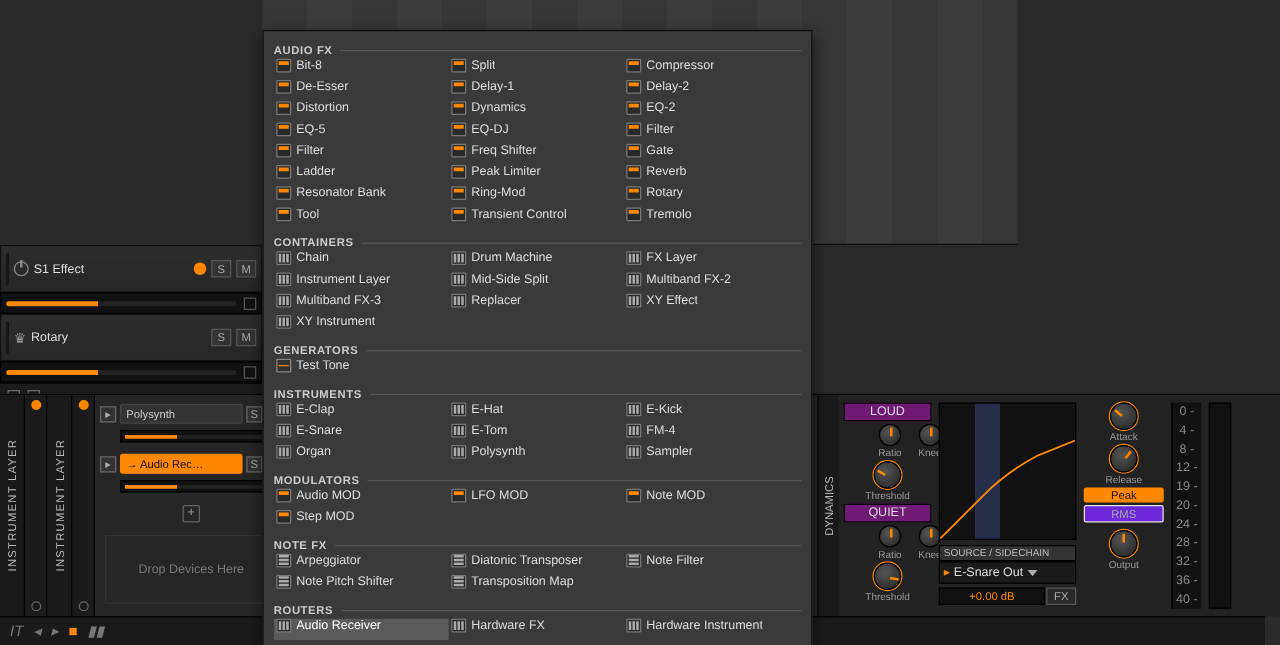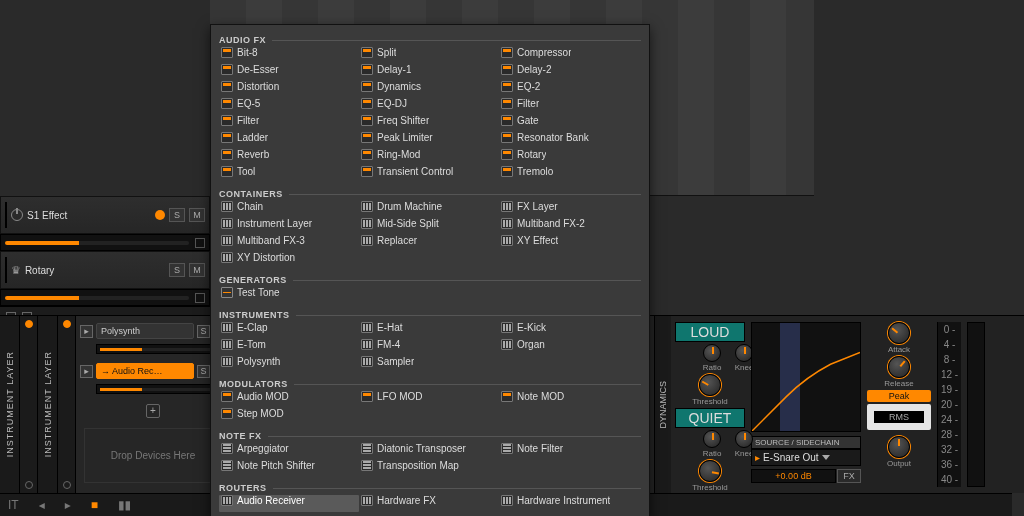--- a/index.html
+++ b/index.html
@@ -43,21 +43,21 @@
 .rail .dot.on { background:#f80;border-color:#f80; }
 
 .middle-empty { flex:1; background:#242424; }
 
 
 .dyn-panel { width:370px; background:#222; border-left:1px solid #000; display:flex; }
 .dyn-side { width:16px; background:#1a1a1a; display:flex; align-items:center; justify-content:center; }
 .dyn-side span { writing-mode:vertical-rl; transform:rotate(180deg); font-size:9px; color:#bbb; }
 .dyn-body { flex:1; padding:6px 4px; display:flex; gap:6px; }
 .kcol { width:70px; display:flex; flex-direction:column; gap:2px; align-items:center; }
-.boxlbl { width:100%; background:#0f766e; border:1px solid #000; text-align:center; padding:1px 0; font-size:14px; color:#ddd; }
+.boxlbl { width:100%; background:#701a75; border:1px solid #000; text-align:center; padding:1px 0; font-size:10px; color:#ddd; }
 .krow { display:flex; gap:4px;margin-left:36px; }
 .knob { width:28px; display:flex; flex-direction:column; align-items:center; gap:1px; }
 .kn { width:22px;height:22px;border-radius:50%;background:radial-gradient(circle at 40% 35%,#555,#222);border:1px solid #000;position:relative; }
 .kn.small { width:18px;height:18px; }
 .kn.orange { box-shadow:0 0 0 1px #f80; }
 .kn .tick { position:absolute; left:47%; top:2px; width:2px; height:7px; background:#f80; transform-origin:50% 9px; }
 .klbl { font-size:8px; color:#999; }
 
 .curve { width:110px; height:110px; background:#111; border:1px solid #000; position:relative; }
 .curve .band { position:absolute; left:28px; top:0; width:20px; height:100%; background:rgba(80,100,180,.35); }
@@ -67,26 +67,26 @@
 .srcbox .hdr { font-size:8px; color:#bbb; background:#333; border:1px solid #000; padding:1px 3px; }
 .srcbox .val { border:1px solid #000; background:#1a1a1a; padding:2px 3px; font-size:9px; color:#ddd; display:flex; align-items:center; gap:3px; }
 .srcbox .val .tri { width:0;height:0;border-left:4px solid transparent;border-right:4px solid transparent;border-top:5px solid #aaa; }
 .srcbox .fxrow { display:flex; gap:1px; margin-top:3px; }
 .srcbox .db { flex:1;border:1px solid #000;background:#111;text-align:center;color:#f80;font-size:9px;padding:1px 0; }
 .srcbox .fxbtn { width:24px;border:1px solid #555;background:#2a2a2a;text-align:center;font-size:9px;padding:1px 0;color:#aaa; }
 
 .rcol { width:64px; display:flex; gap:4px; }
 .rc1 { display:flex; flex-direction:column; align-items:center; gap:2px; flex:1; }
 .peakbtn { width:100%;background:#f80;color:#111;font-size:9px;text-align:center;padding:1px 0;border-radius:2px; }
-.rmsbtn { width:100%;background:#000000;color:#aaa;font-size:9px;text-align:center;padding:1px 0;border-radius:2px;border:7px solid #e5e5e5; }
+.rmsbtn { width:100%;background:#6d28d9;color:#aaa;font-size:9px;text-align:center;padding:1px 0;border-radius:2px;border:1px solid #e5e5e5; }
 .vmeter { width:24px; display:flex; flex-direction:column; justify-content:space-between; font-size:7px; color:#888; padding:2px 0; border-left:1px solid #000; background:#111; text-align:center; }
 .vmeter2 { width:18px; background:#111; border:1px solid #000; }
 
 
-.transport { position:absolute; left:0; right:12px; bottom:0; height:23px; background:#1a1a1a; border-top:1px solid #000; display:flex; align-items:center; gap:20px; padding:0 8px; }
+.transport { position:absolute; left:0; right:12px; bottom:0; height:23px; background:#1a1a1a; border-top:1px solid #000; display:flex; align-items:center; gap:8px; padding:0 8px;font-style:italic; }
 .transport .t { color:#777; font-size:12px; cursor:pointer; }
 .transport .t.on { color:#f80; }
 
 
 .menu { position:absolute; left:210px; top:24px; width:440px; background:#3a3a3a; border:1px solid #111; box-shadow:0 4px 12px rgba(0,0,0,.6); padding:4px 8px 6px 8px; z-index:100; }
 .sec { margin-top:4px; }
 .sec-h { display:flex; align-items:center; gap:6px; height:14px; }
 .sec-h .t { font-size:9px; font-weight:bold; color:#ccc; letter-spacing:.5px; white-space:nowrap; }
 .sec-h .ln { flex:1; height:1px; background:#555; }
 .grid { display:flex; flex-wrap:wrap; }
@@ -380,28 +380,28 @@
         <div class="item">
           <div class="ic fx"></div>
           <span class="lbl">Ladder</span>
         </div>
         <div class="item">
           <div class="ic fx"></div>
           <span class="lbl">Peak Limiter</span>
         </div>
         <div class="item">
           <div class="ic fx"></div>
+          <span class="lbl">Reverb</span>
+        </div>
+        <div class="item">
+          <div class="ic fx"></div>
           <span class="lbl">Resonator Bank</span>
         </div>
         <div class="item">
           <div class="ic fx"></div>
-          <span class="lbl">Reverb</span>
-        </div>
-        <div class="item">
-          <div class="ic fx"></div>
           <span class="lbl">Ring-Mod</span>
         </div>
         <div class="item">
           <div class="ic fx"></div>
           <span class="lbl">Rotary</span>
         </div>
         <div class="item">
           <div class="ic fx"></div>
           <span class="lbl">Tool</span>
         </div>
@@ -452,21 +452,21 @@
         <div class="item">
           <div class="ic cat3"></div>
           <span class="lbl">Replacer</span>
         </div>
         <div class="item">
           <div class="ic cat3"></div>
           <span class="lbl">XY Effect</span>
         </div>
         <div class="item">
           <div class="ic cat3"></div>
-          <span class="lbl">XY Distortion</span>
+          <span class="lbl">XY Instrument</span>
         </div>
       </div>
     </div>
     <div class="sec">
       <div class="sec-h">
         <span class="t">GENERATORS</span>
         <span class="ln"></span>
       </div>
       <div class="grid">
         <div class="item">
@@ -488,20 +488,24 @@
         <div class="item">
           <div class="ic cat3"></div>
           <span class="lbl">E-Hat</span>
         </div>
         <div class="item">
           <div class="ic cat3"></div>
           <span class="lbl">E-Kick</span>
         </div>
         <div class="item">
           <div class="ic cat3"></div>
+          <span class="lbl">E-Snare</span>
+        </div>
+        <div class="item">
+          <div class="ic cat3"></div>
           <span class="lbl">E-Tom</span>
         </div>
         <div class="item">
           <div class="ic cat3"></div>
           <span class="lbl">FM-4</span>
         </div>
         <div class="item">
           <div class="ic cat3"></div>
           <span class="lbl">Organ</span>
         </div>

